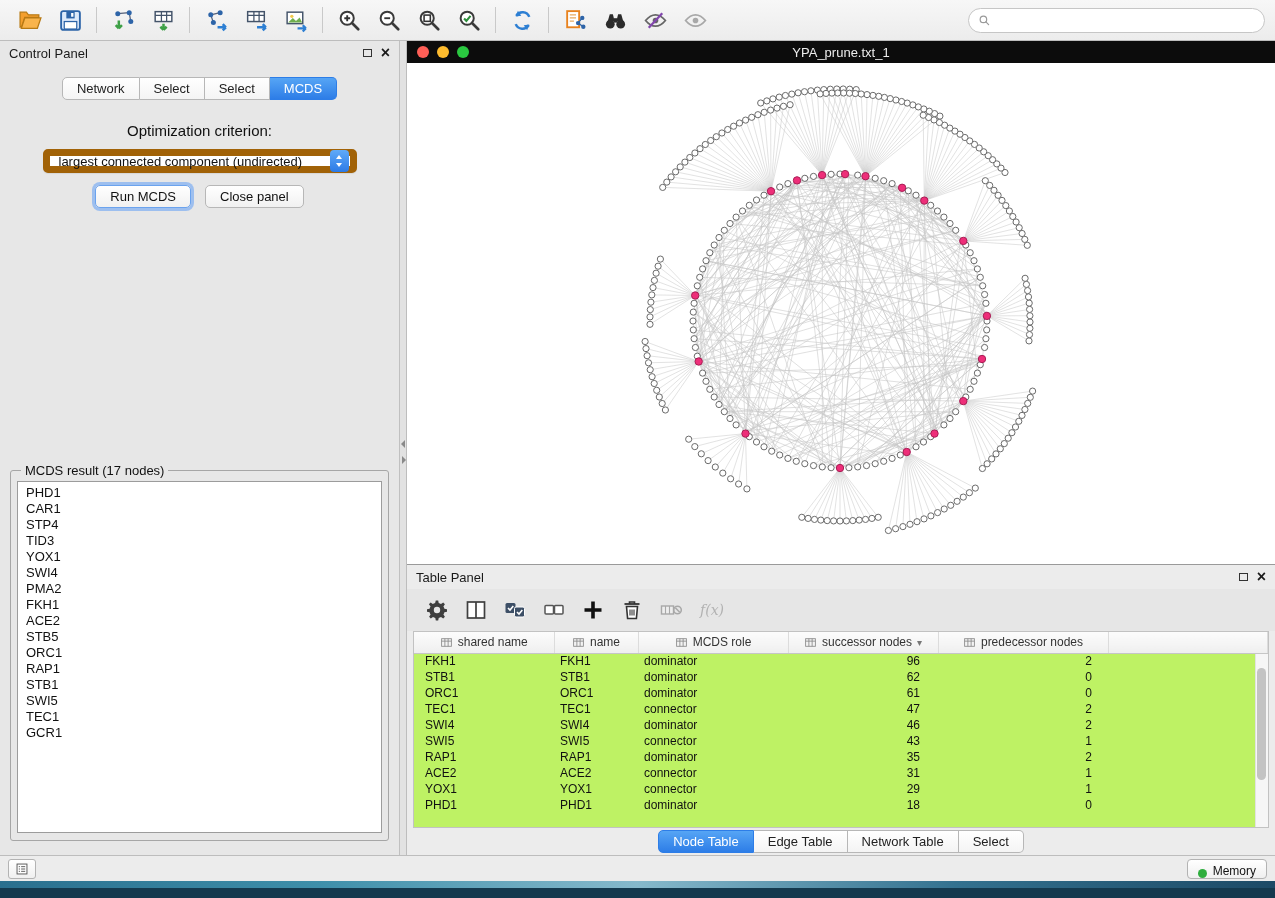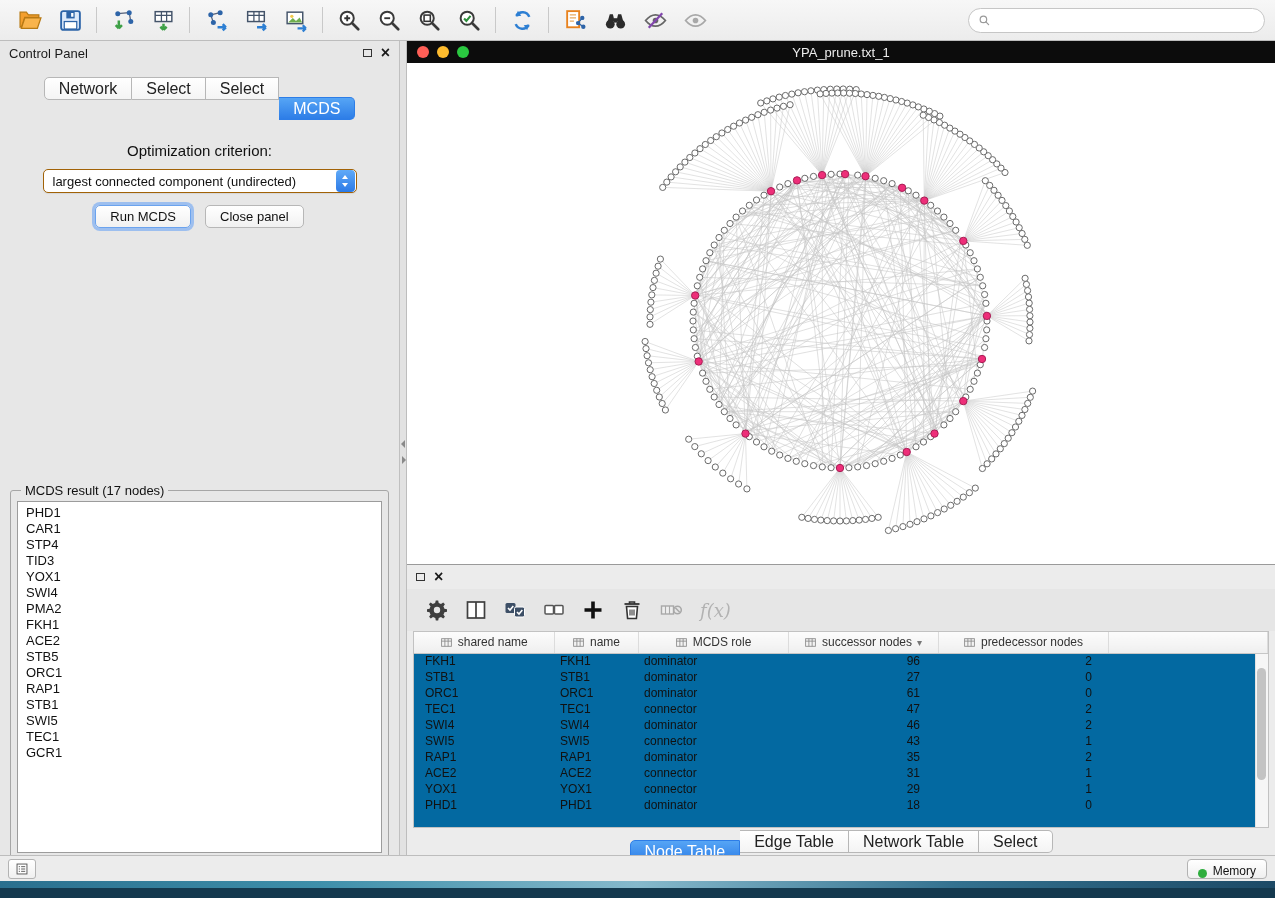--- a/index.html
+++ b/index.html
@@ -19,27 +19,27 @@
   
   .main{flex:1;display:flex;min-height:0;}
   .control-panel{width:400px;flex:0 0 400px;background:#e7e7e7;border-right:1px solid #c0c0c0;display:flex;flex-direction:column;overflow:hidden;}
   .panel-header{height:24px;flex:0 0 24px;display:flex;align-items:center;padding:0 9px;font-size:13px;color:#1a1a1a;}
   .panel-title{flex:1;}
   .win-btns{display:flex;align-items:center;gap:9px;}
   .float-btn{width:9px;height:8px;border:1px solid #333;display:inline-block;cursor:pointer;}
   .close-x{font-size:16px;font-weight:bold;color:#1a1a1a;line-height:1;cursor:pointer;}
 
   .tabs-row{display:flex;justify-content:center;margin-top:12px;}
-  .seg-tab{font-size:16px;height:23px;padding:0 14px;background:linear-gradient(#ffffff,#f4f4f4);border:1px solid #b7b7b7;border-left:none;cursor:pointer;color:#222;}
+  .seg-tab{font-size:13px;height:23px;padding:0 14px;background:linear-gradient(#ffffff,#f4f4f4);border:1px solid #b7b7b7;border-left:none;cursor:pointer;color:#222;}
   .seg-tab:first-child{border-left:1px solid #b7b7b7;border-radius:5px 0 0 5px;}
   .seg-tab:last-child{border-radius:0 5px 5px 0;}
-  .seg-tab.active{background:linear-gradient(#56a5f5,#2d7de7);border-color:#2d7de7;color:#fff;margin-top:20px;}
+  .seg-tab.active{background:linear-gradient(#56a5f5,#2d7de7);border-color:#2d7de7;color:#fff;}
 
   .opt-label{text-align:center;font-size:15px;margin-top:22px;color:#111;}
-  .dropdown{margin:10px auto 0;width:314px;height:24px;background:#fff;border:1px solid #a16207;border-radius:5px;display:flex;align-items:center;cursor:pointer;box-shadow:0 1px 1px rgba(0,0,0,.07);}
+  .dropdown{margin:10px auto 0;width:314px;height:24px;background:#fff;border:7px solid #a16207;border-radius:5px;display:flex;align-items:center;cursor:pointer;box-shadow:0 1px 1px rgba(0,0,0,.07);}
   .dd-value{flex:1;font-size:13px;padding-left:9px;white-space:nowrap;overflow:hidden;color:#111;}
   .dd-stepper{width:19px;height:22px;background:linear-gradient(#60aaf8,#2c7ae6);border-radius:4px;margin-right:1px;display:flex;align-items:center;justify-content:center;}
   .btn-row{display:flex;justify-content:center;gap:14px;margin-top:12px;}
   .mac-btn{font-size:13px;height:23px;padding:0 14px;background:linear-gradient(#ffffff,#f1f1f1);border:1px solid #b7b7b7;border-radius:5px;cursor:pointer;color:#111;}
   .mac-btn.focused{box-shadow:0 0 0 3px rgba(96,158,245,.55);border-color:#6ba3ee;}
 
   .result-fieldset{margin:255px 10px 0;border:1px solid #a6a6a6;border-radius:3px;padding:3px 6px 7px;}
   .result-fieldset legend{font-size:13px;padding:0 4px;margin-left:4px;color:#111;}
   .result-list{background:#fff;border:1px solid #9c9c9c;height:352px;overflow:auto;padding:3px 0;}
   .list-item{font-size:13px;line-height:16px;padding:0 8px;color:#111;cursor:default;}
@@ -59,22 +59,22 @@
   .tl.red{background:#ff5f57;}.tl.yellow{background:#febc2e;}.tl.green{background:#2ac840;}
   .net-title{margin:0 auto;color:#ededed;font-size:13px;}
   .net-canvas{flex:1;background:#fff;overflow:hidden;}
   .net-canvas svg{display:block;width:867px;height:502px;}
 
   
   .table-panel{flex:1;display:flex;flex-direction:column;background:#ececec;min-height:0;}
   .table-toolbar{height:42px;flex:0 0 42px;display:flex;align-items:center;gap:3px;padding:0 12px;background:#e6e6e6;}
   .tt-btn{width:36px;height:34px;border:none;background:transparent;display:flex;align-items:center;justify-content:center;cursor:pointer;}
   .tt-btn svg{width:24px;height:24px;}
-  .fx-label{font-family:"DejaVu Serif",serif;font-style:italic;font-size:18px;color:#b2b2b2;margin-left:8px;cursor:default;}
-  .table-wrap{flex:1;margin:0 6px;background:#0369a1;border:1px solid #c2c2c2;position:relative;overflow:hidden;}
+  .fx-label{font-family:"DejaVu Serif",serif;font-style:italic;font-size:14px;color:#b2b2b2;margin-left:8px;cursor:default;}
+  .table-wrap{flex:1;margin:0 6px;background:#bef264;border:1px solid #c2c2c2;position:relative;overflow:hidden;}
   table{border-collapse:collapse;width:100%;table-layout:fixed;}
   thead th{height:21px;background:linear-gradient(#fcfcfc,#efefef);border-right:1px solid #dcdcdc;border-bottom:1px solid #c6c6c6;font-weight:normal;font-size:12px;color:#333;}
   .th-inner{display:flex;align-items:center;justify-content:center;gap:5px;padding:0 4px;white-space:nowrap;overflow:hidden;}
   .col-icon{width:13px;height:13px;flex:0 0 13px;}
   .sort-arrow{color:#777;font-size:10px;}
   tbody td{height:16px;font-size:12px;padding:0 6px;white-space:nowrap;color:#111;border:none;}
   td.c-first{padding-left:11px;}
   td.c-num{text-align:right;}
   td.n-succ{padding-right:18px;}
   td.n-pred{padding-right:16px;}
@@ -1054,20 +1054,21 @@
                 <circle cx="390.0" cy="117.4" r="3.7"></circle>
                 <circle cx="575.0" cy="296.0" r="3.7"></circle>
                 <circle cx="527.5" cy="370.6" r="3.7"></circle>
               </g>
             </svg>
         </div>
       </div>
 
       <div class="table-panel">
         <div class="panel-header">
+          <span class="panel-title">Table Panel</span>
           <span class="win-btns">
             <span class="float-btn"></span>
             <span class="close-x">×</span>
           </span>
         </div>
         <div class="table-toolbar" id="table-toolbar">
             <button class="tt-btn">
               <svg viewBox="0 0 24 24" class="">
                 <path fill-rule="evenodd" d="M10.8 2.5h2.4l.5 2.6a7 7 0 0 1 2.3 1l2.2-1.5 1.7 1.7-1.5 2.2a7 7 0 0 1 1 2.3l2.6.5v2.4l-2.6.5a7 7 0 0 1-1 2.3l1.5 2.2-1.7 1.7-2.2-1.5a7 7 0 0 1-2.3 1l-.5 2.6h-2.4l-.5-2.6a7 7 0 0 1-2.3-1l-2.2 1.5-1.7-1.7 1.5-2.2a7 7 0 0 1-1-2.3l-2.6-.5v-2.4l2.6-.5a7 7 0 0 1 1-2.3L3.9 6.3l1.7-1.7 2.2 1.5a7 7 0 0 1 2.3-1zM12 8.8a3.2 3.2 0 1 0 0 6.4 3.2 3.2 0 0 0 0-6.4z" fill="#3f3f3f"></path>
               </svg>
@@ -1182,21 +1183,21 @@
                   <td>FKH1</td>
                   <td>dominator</td>
                   <td class="c-num n-succ">96</td>
                   <td class="c-num n-pred">2</td>
                   <td></td>
                 </tr>
                 <tr>
                   <td class="c-first">STB1</td>
                   <td>STB1</td>
                   <td>dominator</td>
-                  <td class="c-num n-succ">27</td>
+                  <td class="c-num n-succ">62</td>
                   <td class="c-num n-pred">0</td>
                   <td></td>
                 </tr>
                 <tr>
                   <td class="c-first">ORC1</td>
                   <td>ORC1</td>
                   <td>dominator</td>
                   <td class="c-num n-succ">61</td>
                   <td class="c-num n-pred">0</td>
                   <td></td>

